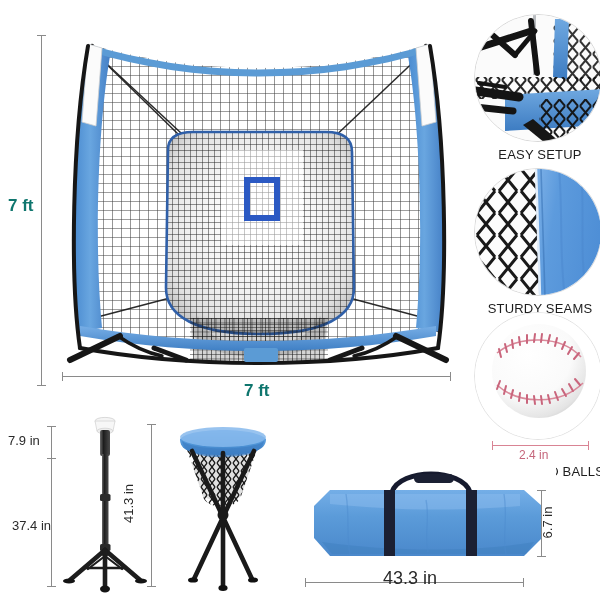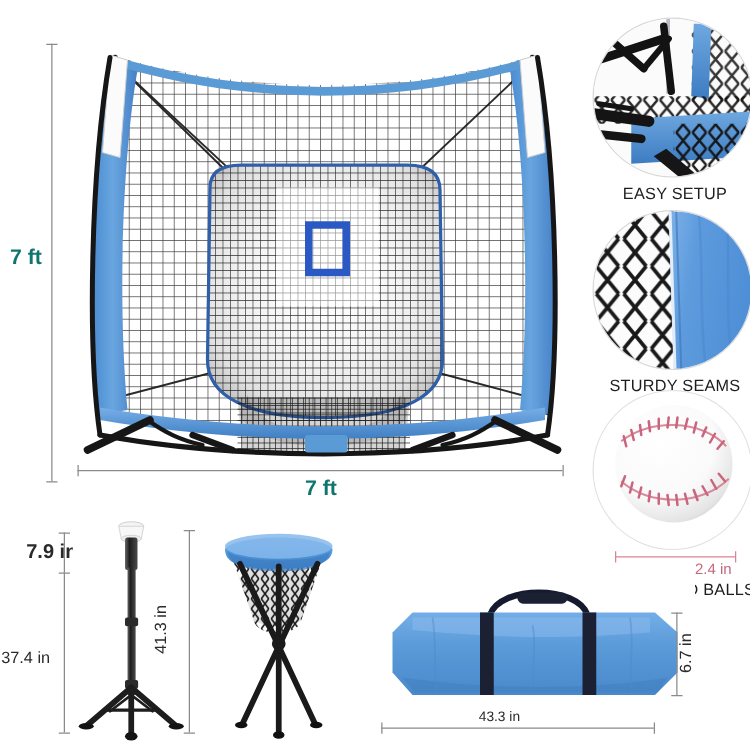--- a/index.html
+++ b/index.html
@@ -303,31 +303,31 @@
           <path d="M87 76 L91 83"></path>
             <path d="M94 71 L98 78"></path>
             <path d="M100 66 L105 72"></path>
         </g>
       </svg>
     </div>
 
     <div class="dim-cap-v pink" style="left:18px;top:129px;"></div>
     <div class="dim-line-h pink" style="left:18px;top:133px;width:96px;"></div>
     <div class="dim-cap-v pink" style="left:114px;top:129px;"></div>
-    <div class="dim-label small" style="left:45px;top:136px;font-size:12px;color:#c5667b;margin-left:37px;">2.4 in</div>
+    <div class="dim-label small" style="left:45px;top:136px;font-size:12px;color:#c5667b;">2.4 in</div>
     <div class="feature-caption" style="position:absolute;left:0;top:152px;width:132px;margin-top:0;">3 WEIGHTED BALLS</div>
   </div>
 
   <div class="dim-cap-h" style="left:47px;top:426px;"></div>
   <div class="dim-line-v" style="left:51px;top:426px;height:32px;"></div>
   <div class="dim-cap-h" style="left:47px;top:458px;"></div>
   <div class="dim-line-v" style="left:51px;top:458px;height:128px;"></div>
   <div class="dim-cap-h" style="left:47px;top:586px;"></div>
-  <div class="dim-label small" style="left:21px;top:433px;font-size:16px;font-weight:bold;">7.9 in</div>
-  <div class="dim-label small" style="left:1px;top:518px;font-size:13px;">37.4 in</div>
+  <div class="dim-label small" style="left:8px;top:433px;font-size:13px;">7.9 in</div>
+  <div class="dim-label small" style="left:12px;top:518px;font-size:13px;">37.4 in</div>
 
   <div id="tee-block" class="abs">
     <svg width="95" height="185" viewBox="0 0 95 185">
       <defs>
         <linearGradient id="poleG" x1="0" y1="0" x2="1" y2="0">
           <stop offset="0%" stop-color="#6a6a6a"></stop>
           <stop offset="35%" stop-color="#1d1d1d"></stop>
           <stop offset="100%" stop-color="#4a4a4a"></stop>
         </linearGradient>
       </defs>
@@ -441,21 +441,21 @@
         <path d="M50 34 C 54 58, 50 78, 54 94"></path>
         <path d="M208 34 C 212 58, 206 78, 210 94"></path>
         <path d="M130 40 C 134 58, 128 76, 132 92"></path>
       </g>
     </svg>
   </div>
 
   <div class="dim-cap-v" style="left:305px;top:578px;"></div>
   <div class="dim-line-h" style="left:305px;top:582px;width:218px;"></div>
   <div class="dim-cap-v" style="left:523px;top:578px;"></div>
-  <div class="dim-label small" style="left:383px;top:568px;font-size:11px;">43.3 in</div>
+  <div class="dim-label small" style="left:383px;top:568px;font-size:18px;">43.3 in</div>
 
   <div class="dim-cap-h" style="left:537px;top:490px;"></div>
   <div class="dim-line-v" style="left:541px;top:490px;height:66px;"></div>
   <div class="dim-cap-h" style="left:537px;top:556px;"></div>
   <div class="dim-label small vert" style="left:532px;top:515px;font-size:13px;transform:rotate(-90deg);">6.7 in</div>
 
   <div class="sr">7 ft x 7 ft Baseball Practice Net Set</div>
 </div>
 
 </body></html>

